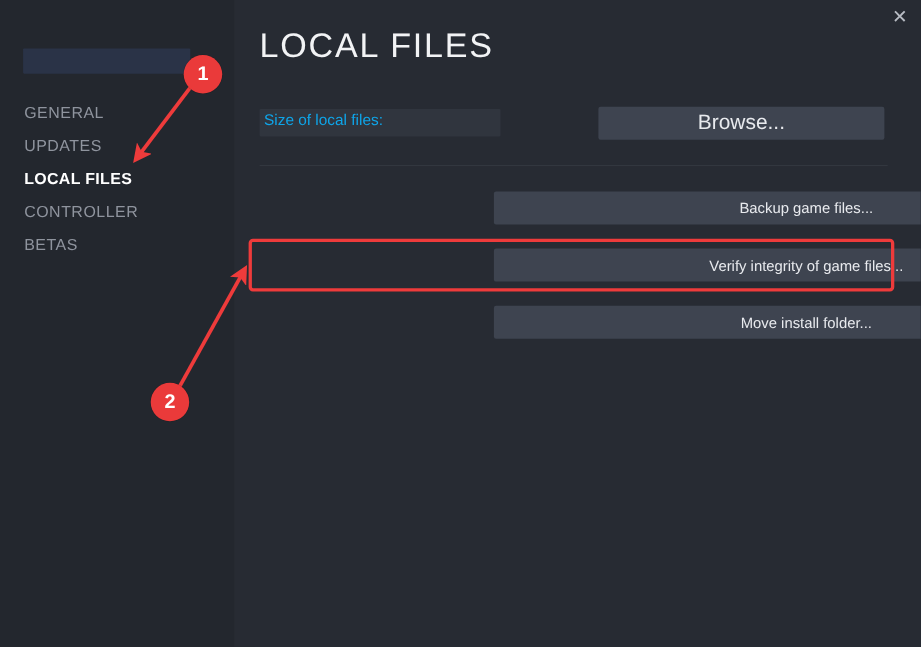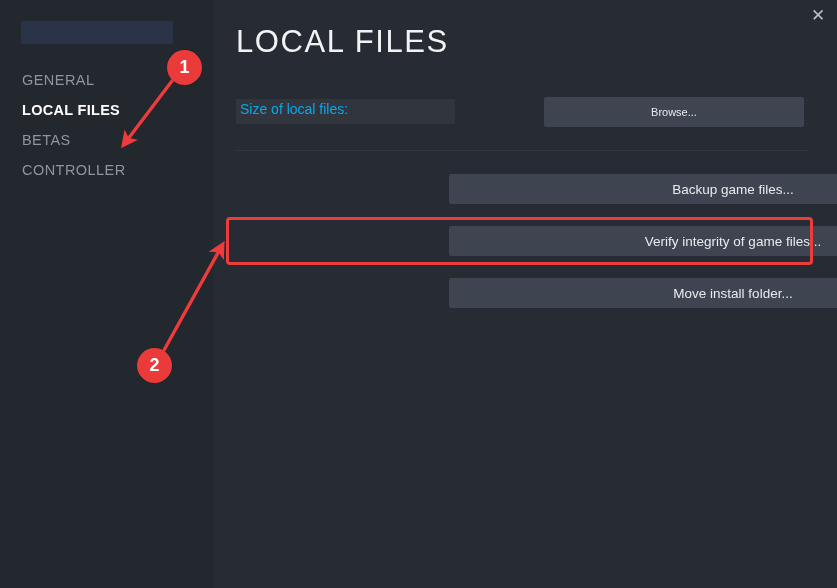--- a/index.html
+++ b/index.html
@@ -22,21 +22,21 @@
     inset: 0;
     display: flex;
     background: #272b33;
   }
 
   
   #sidebar {
     width: 213px;
     flex: 0 0 213px;
     background: #23272e;
-    padding-top: 21px;
+    padding-top: 44px;
     box-sizing: border-box;
     position: relative;
   }
   #title-placeholder {
     margin: 0 0 0 21px;
     width: 152px;
     height: 23px;
     background: #2a3347;
     border-radius: 1px;
   }
@@ -122,21 +122,21 @@
     position: absolute;
     left: 308px;
     top: 0px;
     width: 260px;
     height: 30px;
     background: #3e4450;
     border-radius: 2px;
     display: flex;
     align-items: center;
     justify-content: center;
-    font-size: 11px;
+    font-size: 19px;
     color: #e8eaee;
     cursor: pointer;
     user-select: none;
   }
 
   #divider {
     position: absolute;
     left: 23px;
     right: 30px;
     top: 150px;
@@ -201,23 +201,24 @@
 <body>
 
 <div id="dialog">
 
   <div id="sidebar">
 
     <div id="title-placeholder"></div>
 
     <div id="nav">
       <div class="nav-item">GENERAL</div>
+      <div class="nav-item">UPDATES</div>
       <div class="nav-item active">LOCAL FILES</div>
+      <div class="nav-item">CONTROLLER</div>
       <div class="nav-item">BETAS</div>
-      <div class="nav-item">CONTROLLER</div>
     </div>
   </div>
 
   <div id="content">
 
     <div id="close-button">✕</div>
 
     <div id="page-title">LOCAL FILES</div>
 
     <div id="size-row">

